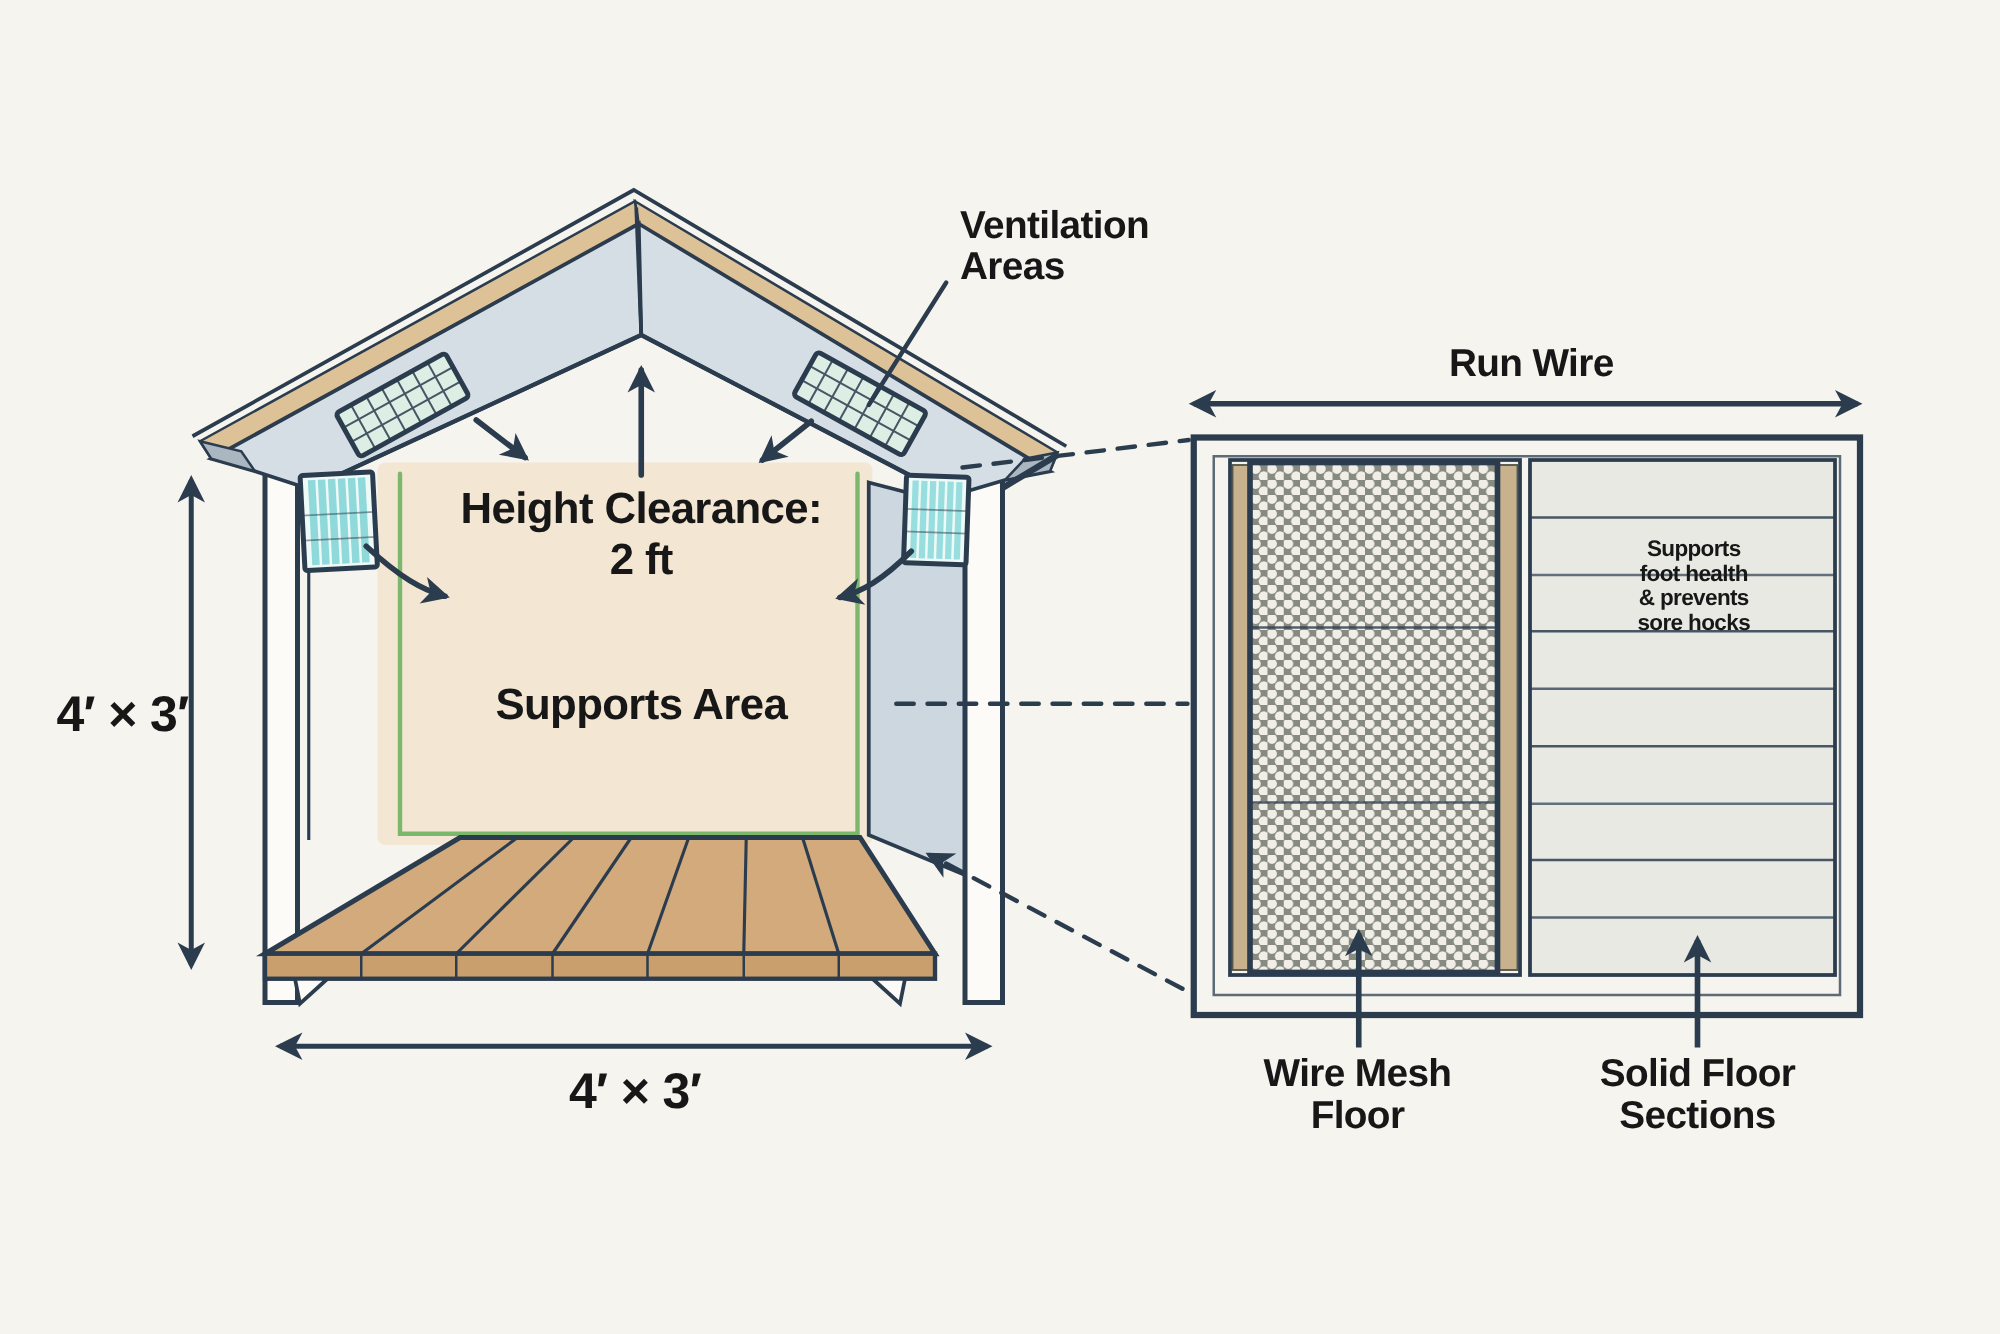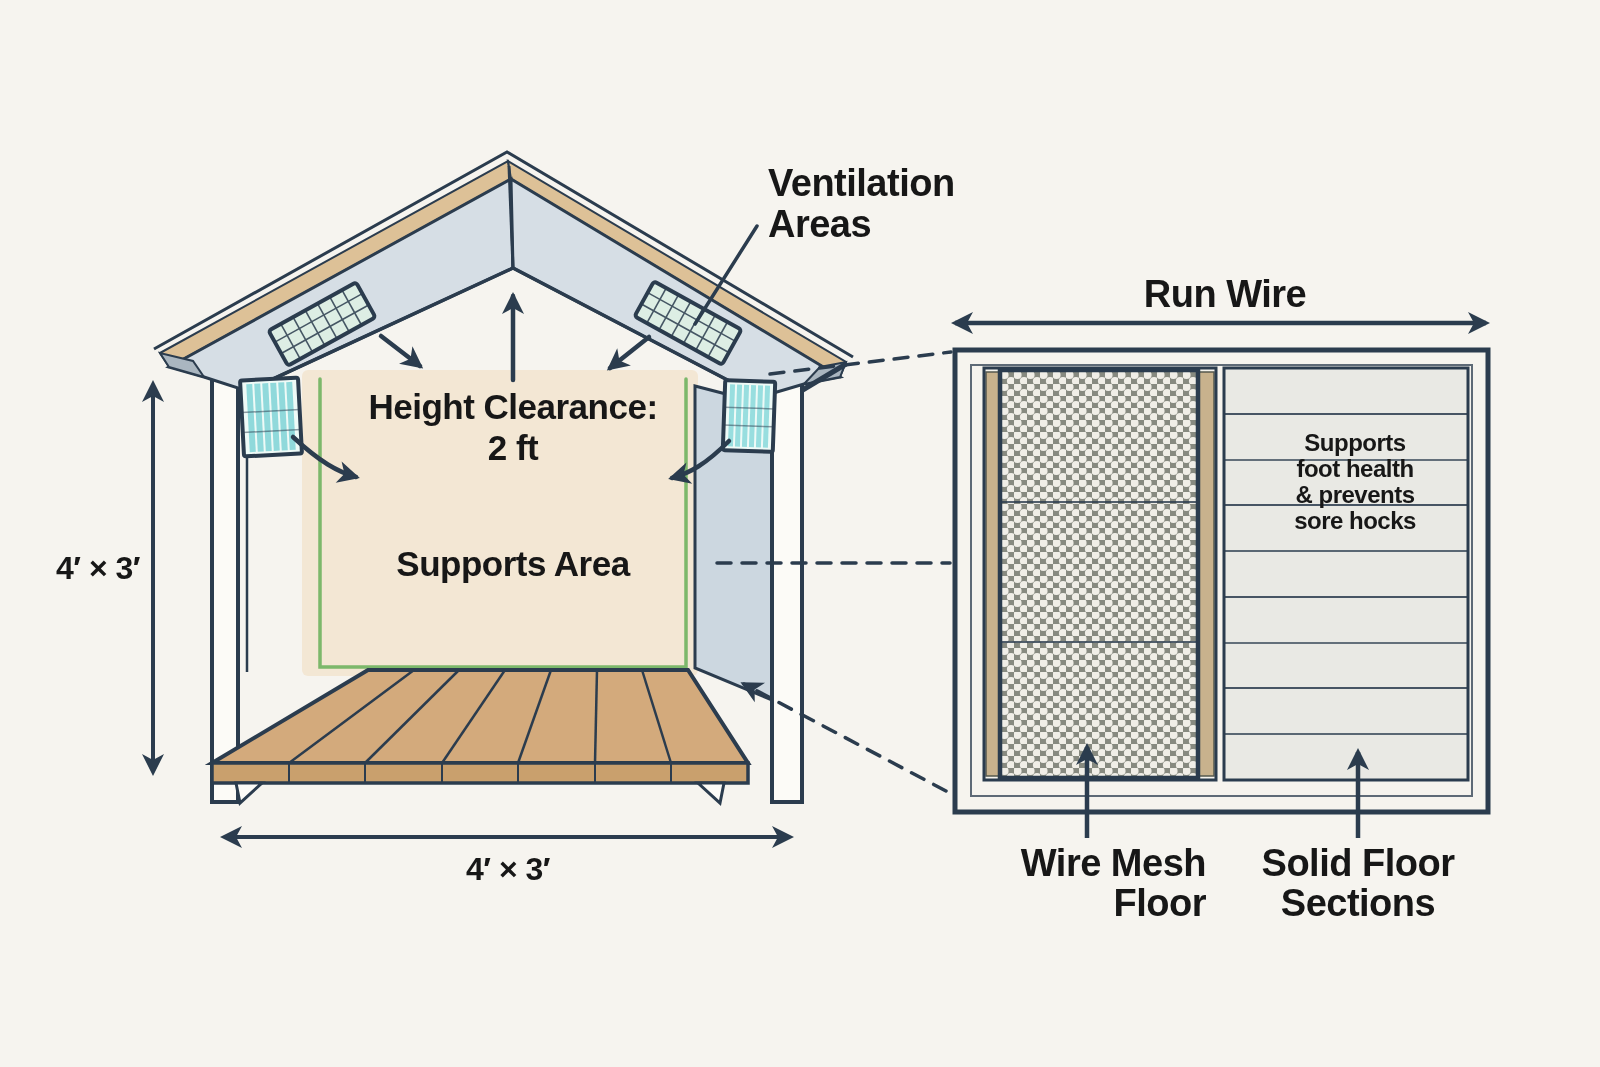--- a/index.html
+++ b/index.html
@@ -9,24 +9,24 @@
     background:#f6f4ef;overflow:hidden;
     font-family:"Liberation Sans", sans-serif;
   }
   #art{position:absolute;left:0;top:0;width:1600px;height:1067px;}
   .label{
     position:absolute;color:#171717;font-weight:700;
     letter-spacing:-0.5px;line-height:1.08;
   }
   .ml{white-space:pre-line;}
   .center{text-align:center;}
-  .f38{font-size:38px;}
+  .f38{font-size:31px;}
   .f35{font-size:35px;line-height:1.18;}
-  .f33{font-size:32px;}
-  .f27{font-size:24px;line-height:1.09;}
+  .f33{font-size:40px;}
+  .f27{font-size:18px;line-height:1.09;}
 </style>
 </head>
 <body>
 
 <div id="canvas">
 
   <svg id="art" viewBox="0 0 1600 1067">
     <defs>
       <marker id="mA" markerUnits="userSpaceOnUse" markerWidth="30" markerHeight="30" refX="22" refY="15" orient="auto-start-reverse">
         <path d="M4,4 L26,15 L4,26 L10,15 Z" fill="#2b3c4e"></path>
@@ -204,18 +204,18 @@
 
   <div class="label center f33" style="left:348px;top:852px;width:320px;">4′ × 3′</div>
 
   <div class="label center f38" style="left:1075px;top:274px;width:300px;">Run Wire</div>
 
   <div class="label ml center f27" style="left:1245px;top:430px;width:220px;">Supports
 foot health
 &amp; prevents
 sore hocks</div>
 
-  <div class="label ml center f38" style="left:966px;top:843px;width:240px;line-height:1.06;text-align:right;">Wire Mesh
+  <div class="label ml center f38" style="left:966px;top:843px;width:240px;line-height:1.06;">Wire Mesh
 Floor</div>
 
   <div class="label ml center f38" style="left:1238px;top:843px;width:240px;line-height:1.06;">Solid Floor
 Sections</div>
 </div>
 
 </body></html>

